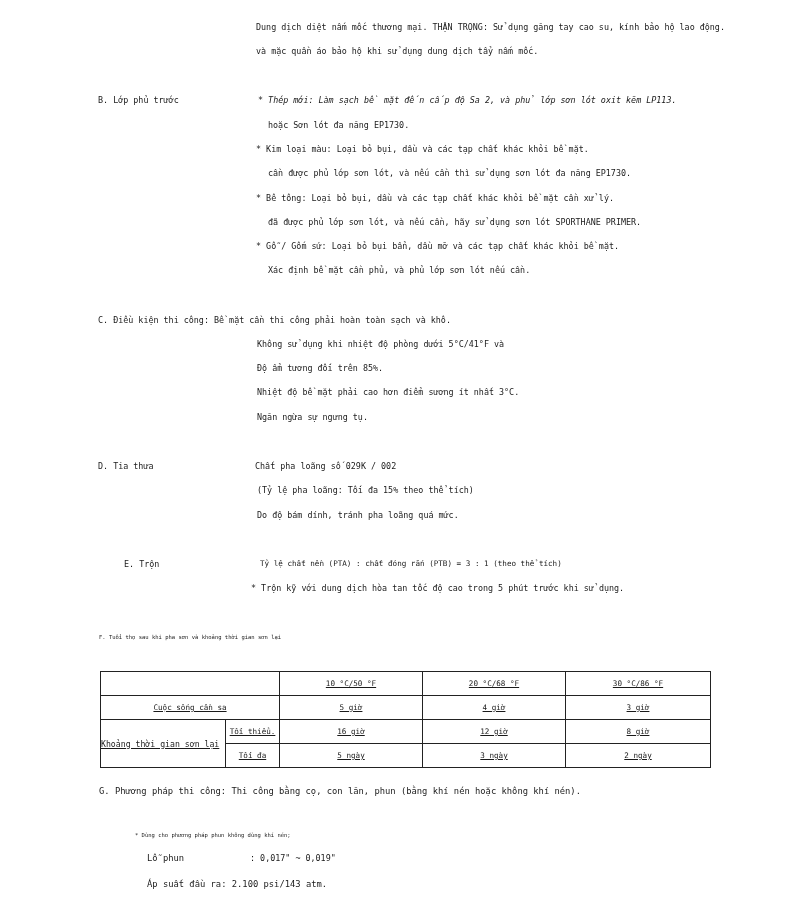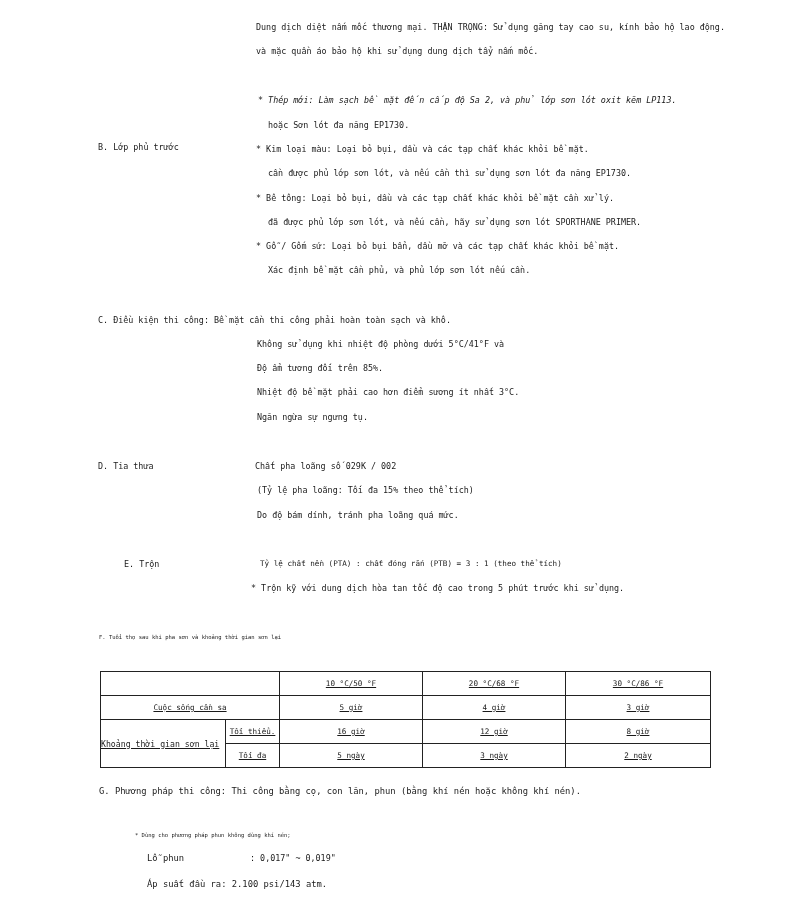--- a/index.html
+++ b/index.html
@@ -23,21 +23,21 @@
   table.life td.left { text-align: left; font-size: 8.2px; }
 </style>
 </head>
 <body>
 
 <div>
 
   <div class="t" style="left:256px;top:22px;">Dung dịch diệt nấm mốc thương mại. THẬN TRỌNG: Sử dụng găng tay cao su, kính bảo hộ lao động.</div>
   <div class="t" style="left:256px;top:46px;">và mặc quần áo bảo hộ khi sử dụng dung dịch tẩy nấm mốc.</div>
 
-  <div class="t" style="left:98px;top:95px;margin-top:47px;">B. Lớp phủ trước</div>
+  <div class="t" style="left:98px;top:95px;">B. Lớp phủ trước</div>
   <div class="t" style="left:258px;top:95px;font-style:italic;">* Thép mới: Làm sạch bề mặt đến cấp độ Sa 2, và phủ lớp sơn lót oxit kẽm LP113.</div>
   <div class="t" style="left:268px;top:120px;">hoặc Sơn lót đa năng EP1730.</div>
   <div class="t" style="left:256px;top:144px;">* Kim loại màu: Loại bỏ bụi, dầu và các tạp chất khác khỏi bề mặt.</div>
   <div class="t" style="left:268px;top:168px;">cần được phủ lớp sơn lót, và nếu cần thì sử dụng sơn lót đa năng EP1730.</div>
   <div class="t" style="left:256px;top:193px;text-align:right;">* Bê tông: Loại bỏ bụi, dầu và các tạp chất khác khỏi bề mặt cần xử lý.</div>
   <div class="t" style="left:268px;top:217px;">đã được phủ lớp sơn lót, và nếu cần, hãy sử dụng sơn lót SPORTHANE PRIMER.</div>
   <div class="t" style="left:256px;top:241px;">* Gỗ / Gốm sứ: Loại bỏ bụi bẩn, dầu mỡ và các tạp chất khác khỏi bề mặt.</div>
   <div class="t" style="left:268px;top:265px;">Xác định bề mặt cần phủ, và phủ lớp sơn lót nếu cần.</div>
 
   <div class="t" style="left:98px;top:315px;">C. Điều kiện thi công: Bề mặt cần thi công phải hoàn toàn sạch và khô.</div>

